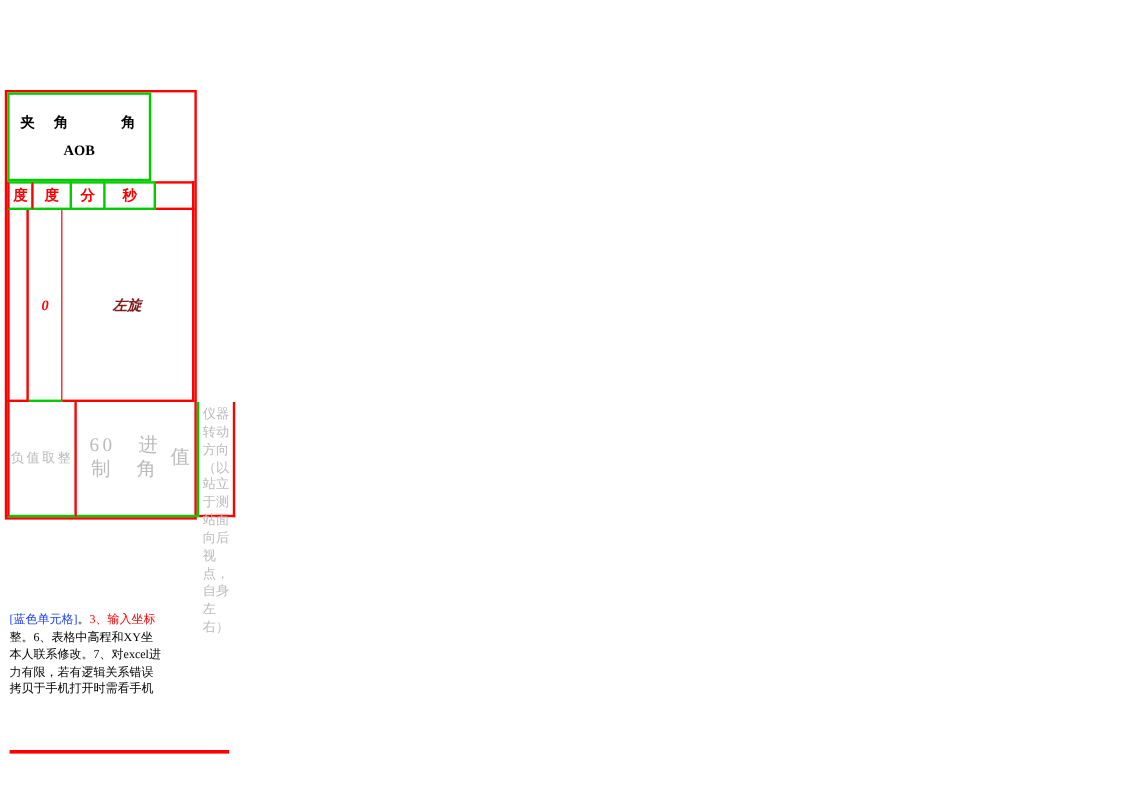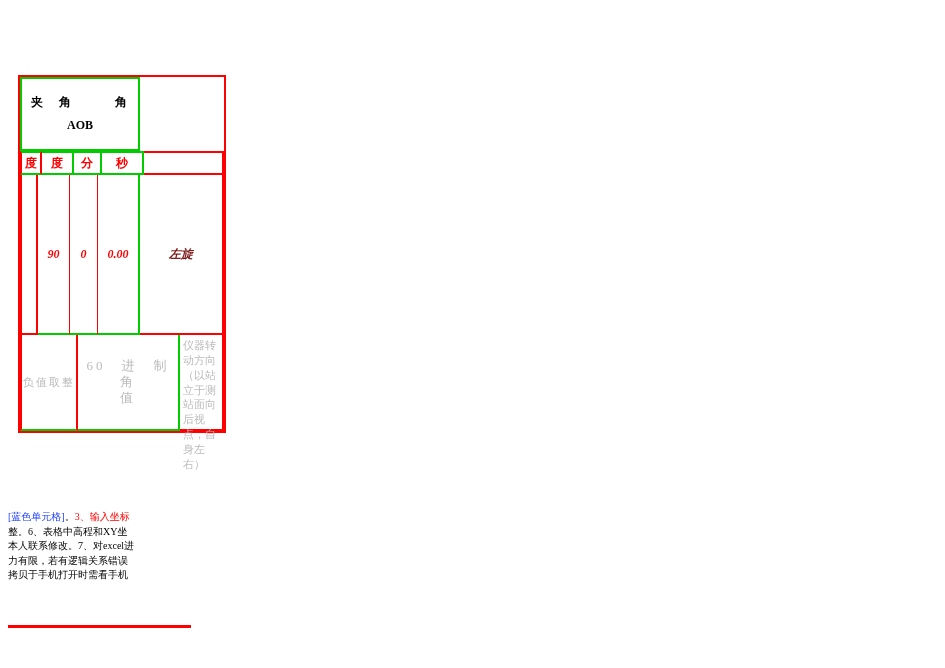--- a/index.html
+++ b/index.html
@@ -7,23 +7,23 @@
     padding: 0;
     width: 945px;
     height: 668px;
     background: #ffffff;
     font-family: "SimSun", "宋体", serif;
     font-size: 12px;
     color: #000;
   }
   .sheet {
     position: absolute;
-    left: 18px;
+    left: 4px;
     top: 75px;
-    width: 208px;
+    width: 160px;
     border: 2px solid #ff0000;
     box-sizing: border-box;
     background: #fff;
     font-family: Liberation Serif, serif;
   }
   .row {
     display: flex;
     align-items: stretch;
   }
   .cell {
@@ -122,22 +122,21 @@
     justify-content: center;
     padding: 4px 1px;
   }
   .desc-left span { writing-mode: horizontal-tb; line-height: 1.3; }
   .desc-mid {
     flex: 0 0 102px;
     border-bottom: 2px solid #00cc00;
     border-right: 2px solid #00cc00;
     color: #bbbbbb;
     letter-spacing: 3px;
-    font-size: 13px;
-    flex-direction: column;
+    font-size: 16px;
   }
   .desc-right {
     flex: 1 1 auto;
     border-right: 2px solid #ff0000;
     border-bottom: 2px solid #ff0000;
     color: #bbbbbb;
     font-size: 11px;
     text-align: left;
     align-items: flex-start;
     justify-content: flex-start;
@@ -181,23 +180,21 @@
   <div class="row sub-row">
     <div class="cell sub-du1">度</div>
     <div class="cell sub-du2">度</div>
     <div class="cell sub-fen">分</div>
     <div class="cell sub-miao">秒</div>
     <div class="cell sub-right"></div>
   </div>
 
   <div class="row data-row">
     <div class="cell data-du1"></div>
-    <div class="cell data-cell data-du2">90</div>
     <div class="cell data-cell data-fen">0</div>
-    <div class="cell data-cell data-miao">0.00</div>
     <div class="cell data-side">左旋</div>
   </div>
 
   <div class="row desc-row">
     <div class="cell desc-left">
       <span>负值取整</span>
     </div>
     <div class="cell desc-mid">
       <span>60　进　制　角</span>
       <span>值</span>

